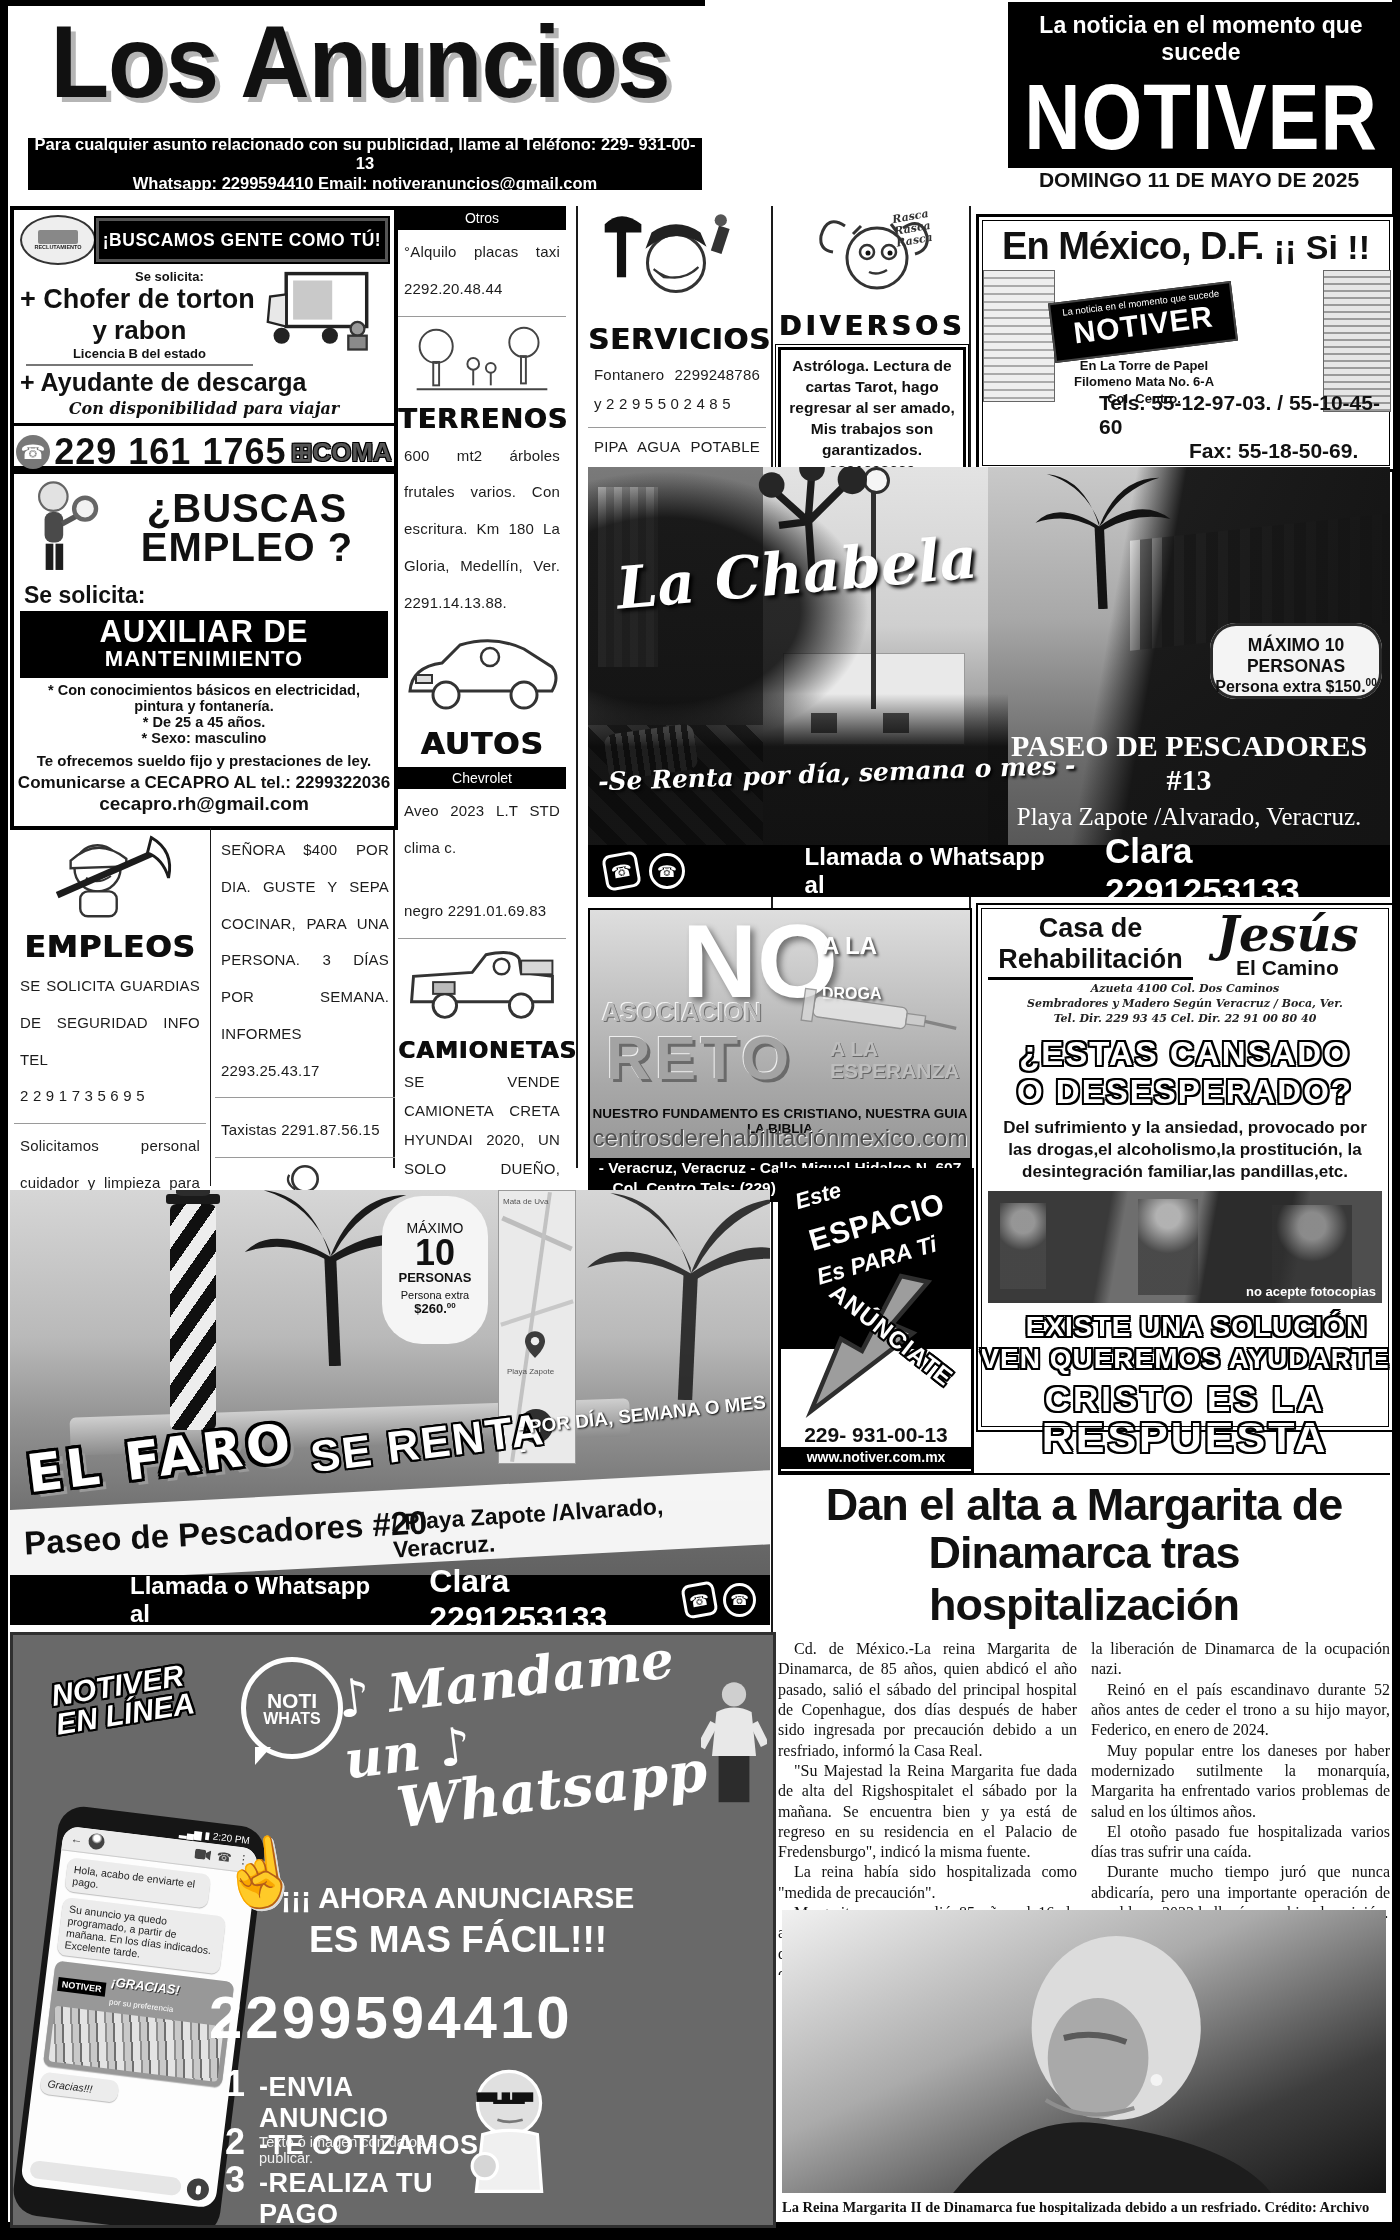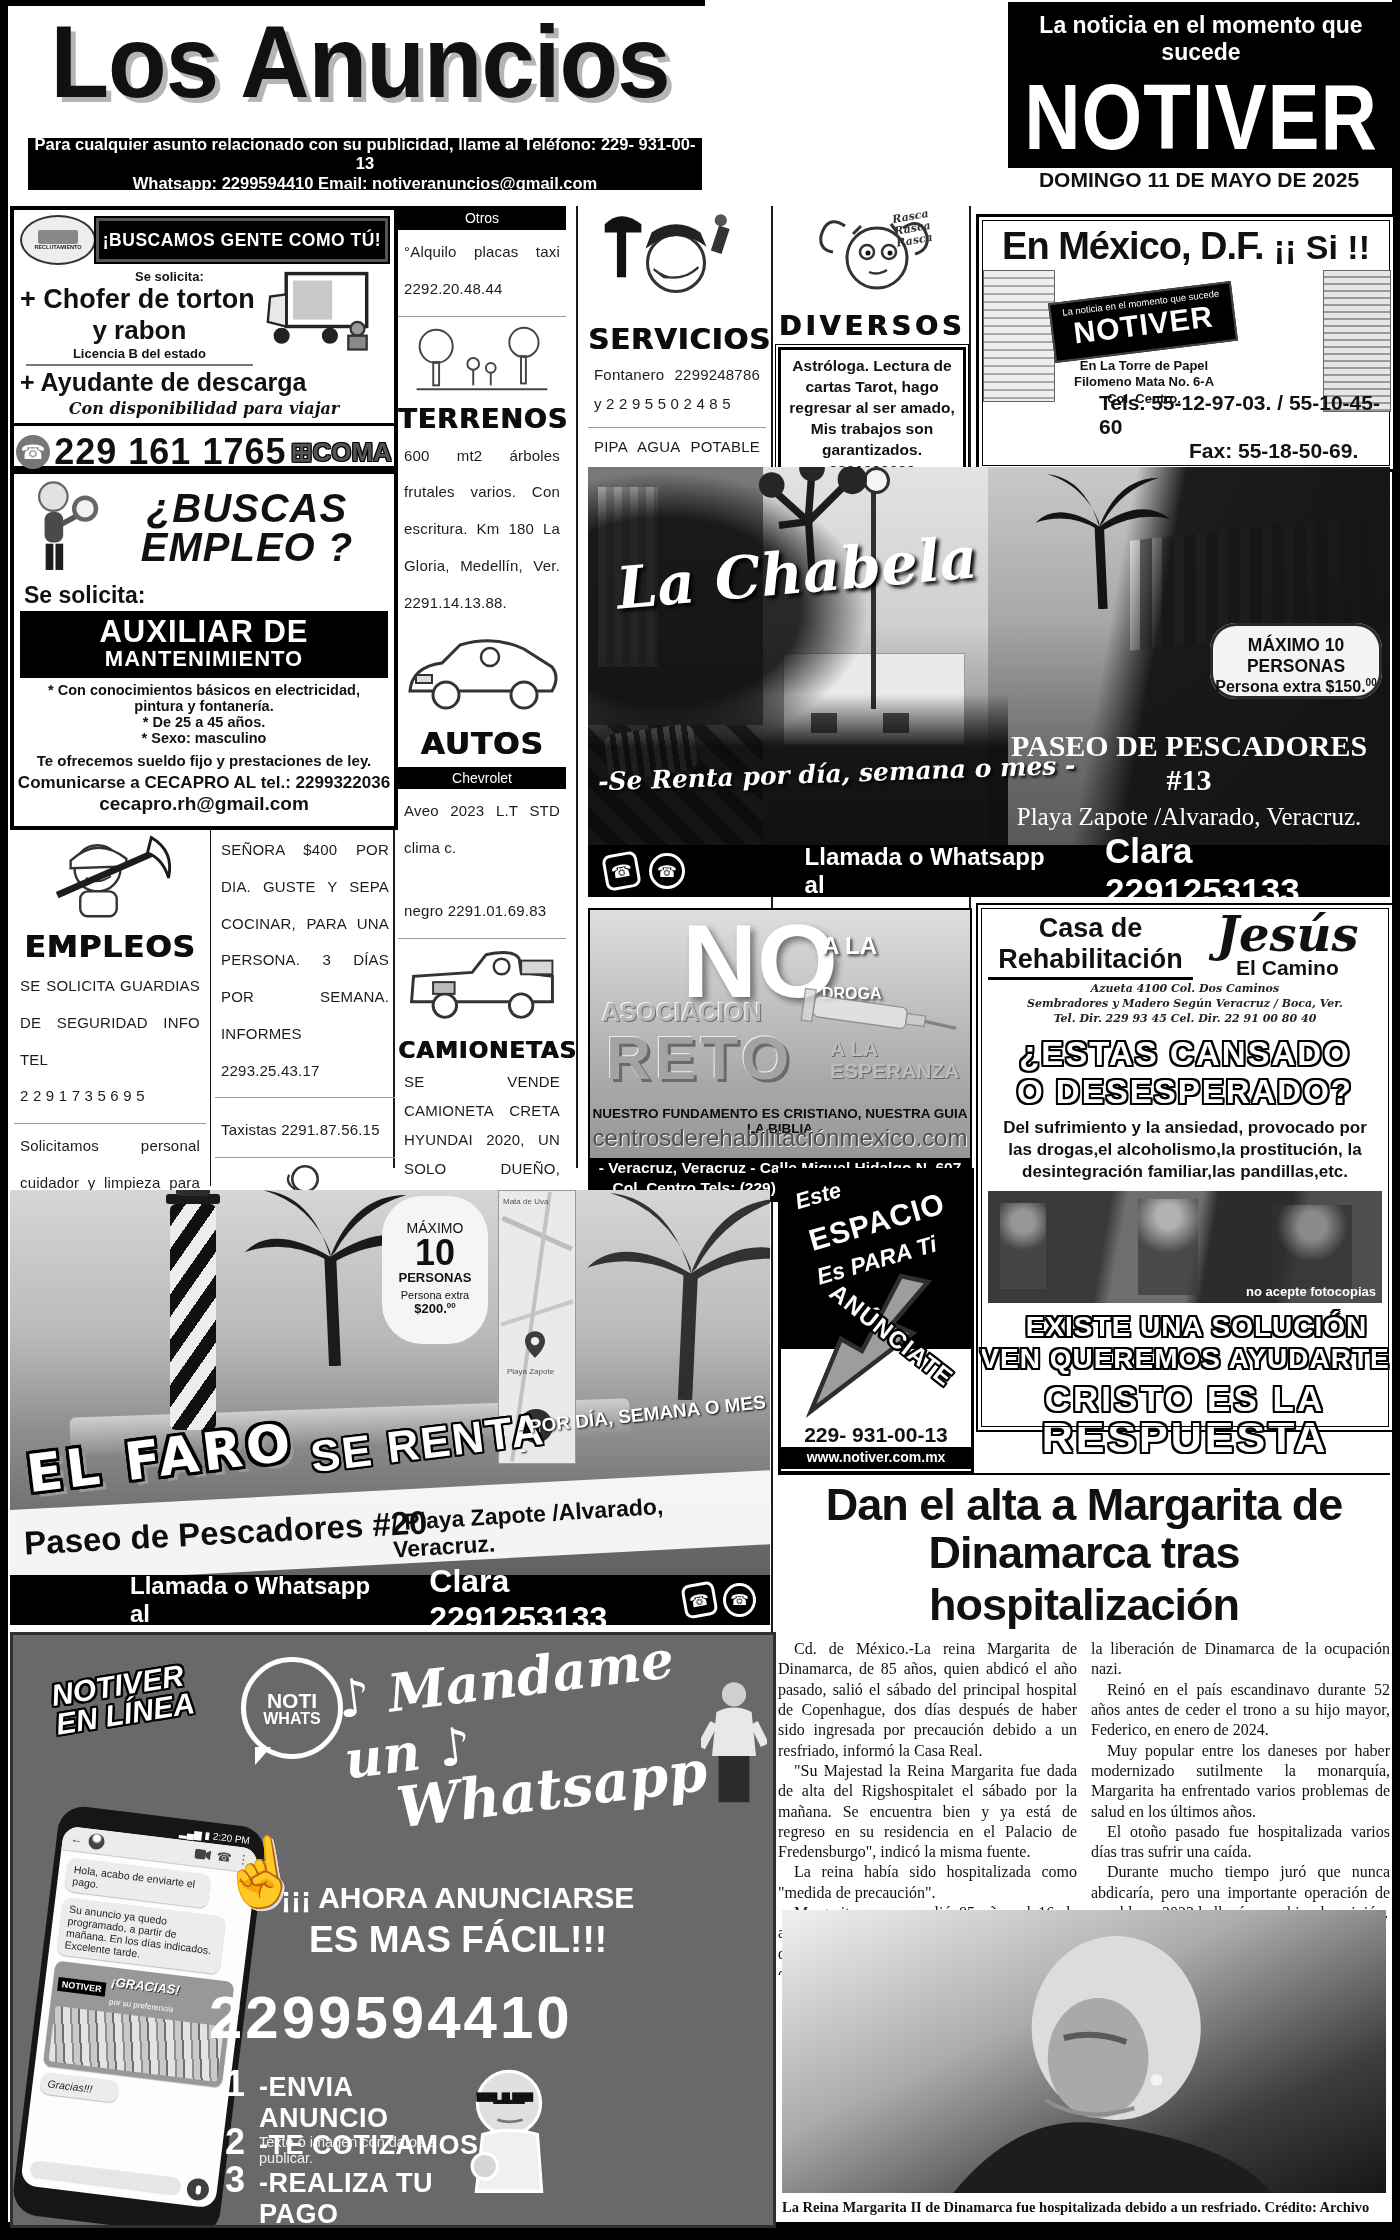--- a/index.html
+++ b/index.html
@@ -93,21 +93,21 @@
     <div class="script c" style="font-size:16px;margin-top:2px;">Con disponibilidad para viajar</div>
     <div style="border-top:3px solid #000;margin-top:5px;display:flex;align-items:center;justify-content:space-around;height:52px;">
       <span style="width:34px;height:34px;border-radius:50%;background:#777;color:#fff;display:flex;align-items:center;justify-content:center;font-size:20px;">☎</span>
       <span class="b" style="font-size:36px;letter-spacing:1px;">229 161 1765</span>
       <span style="font-size:26px;font-weight:900;color:#555;
             text-shadow:-1px -1px 0 #000,1px 1px 0 #000,1px -1px 0 #000,-1px 1px 0 #000;">⊞<span>COMA</span></span>
     </div>
   </div>
 
   <div class="abs" style="left:10px;top:470px;width:380px;height:352px;border:4px solid #000;background:#fff;">
-    <div style="display:flex;align-items:center;font-style:italic;">
+    <div style="display:flex;align-items:center;">
       <svg viewBox="0 0 70 95" style="width:78px;height:104px;margin:4px 0 0 8px;">
         <circle cx="28" cy="17" r="13" fill="#e2e2e2" stroke="#666" stroke-width="2"></circle>
         <rect x="20" y="31" width="17" height="28" rx="7" fill="#4a4a4a"></rect>
         <line x1="36" y1="42" x2="54" y2="32" stroke="#555" stroke-width="5"></line>
         <circle cx="57" cy="28" r="10" fill="#f2f2f2" stroke="#666" stroke-width="4"></circle>
         <rect x="21" y="60" width="7" height="24" fill="#1e1e1e"></rect>
         <rect x="30" y="60" width="7" height="24" fill="#1e1e1e"></rect>
       </svg>
       <div style="flex:1;text-align:center;">
         <div class="b" style="font-size:40px;letter-spacing:1px;">¿BUSCAS</div>
@@ -373,21 +373,21 @@
     <div style="position:absolute;left:152px;top:-12px;width:62px;height:252px;">
       <div style="position:absolute;left:8px;top:26px;width:46px;height:226px;background:repeating-linear-gradient(125deg,#101010 0 13px,#ededed 13px 26px);border-radius:6px;"></div>
       <div style="position:absolute;left:4px;top:16px;width:54px;height:10px;background:#1a1a1a;border-radius:3px;"></div>
       <div style="position:absolute;left:14px;top:0;width:34px;height:18px;background:#2c2c2c;border-radius:50% 50% 20% 20%;"></div>
     </div>
     <div style="position:absolute;left:372px;top:6px;width:106px;height:148px;background:#f5f5f5;border-radius:40px;text-align:center;">
       <div style="font-size:14px;font-weight:400;margin-top:24px;">MÁXIMO</div>
       <div style="font-size:36px;font-weight:900;line-height:.95;">10</div>
       <div style="font-size:13px;font-weight:900;">PERSONAS</div>
       <div style="font-size:11px;margin-top:4px;">Persona extra</div>
-      <div style="font-size:13px;font-weight:900;"><span>$200.</span><sup style="font-size:8px;">00</sup></div>
+      <div style="font-size:13px;font-weight:900;"><span>$260.</span><sup style="font-size:8px;">00</sup></div>
     </div>
     <div style="position:absolute;left:488px;top:0;width:76px;height:272px;background:#eaeaea;border:1px solid #9a9a9a;">
       <div style="position:absolute;left:0;top:40px;width:76px;height:5px;background:#bdbdbd;transform:rotate(24deg);"></div>
       <div style="position:absolute;left:0;top:120px;width:76px;height:4px;background:#c8c8c8;transform:rotate(-18deg);"></div>
       <div style="position:absolute;left:30px;top:0;width:4px;height:272px;background:#c2c2c2;transform:rotate(8deg);"></div>
       <div style="position:absolute;left:4px;top:6px;font-size:8px;color:#555;">Mata de Uva</div>
       <div style="position:absolute;left:8px;top:176px;font-size:8px;color:#555;">Playa Zapote</div>
       <svg viewBox="0 0 24 32" style="position:absolute;left:26px;top:140px;width:20px;height:27px;">
         <path d="M12 0 C5 0 0 5 0 12 C0 21 12 32 12 32 C12 32 24 21 24 12 C24 5 19 0 12 0 Z" fill="#3c3c3c"></path>
         <circle cx="12" cy="12" r="5" fill="#eee"></circle>

